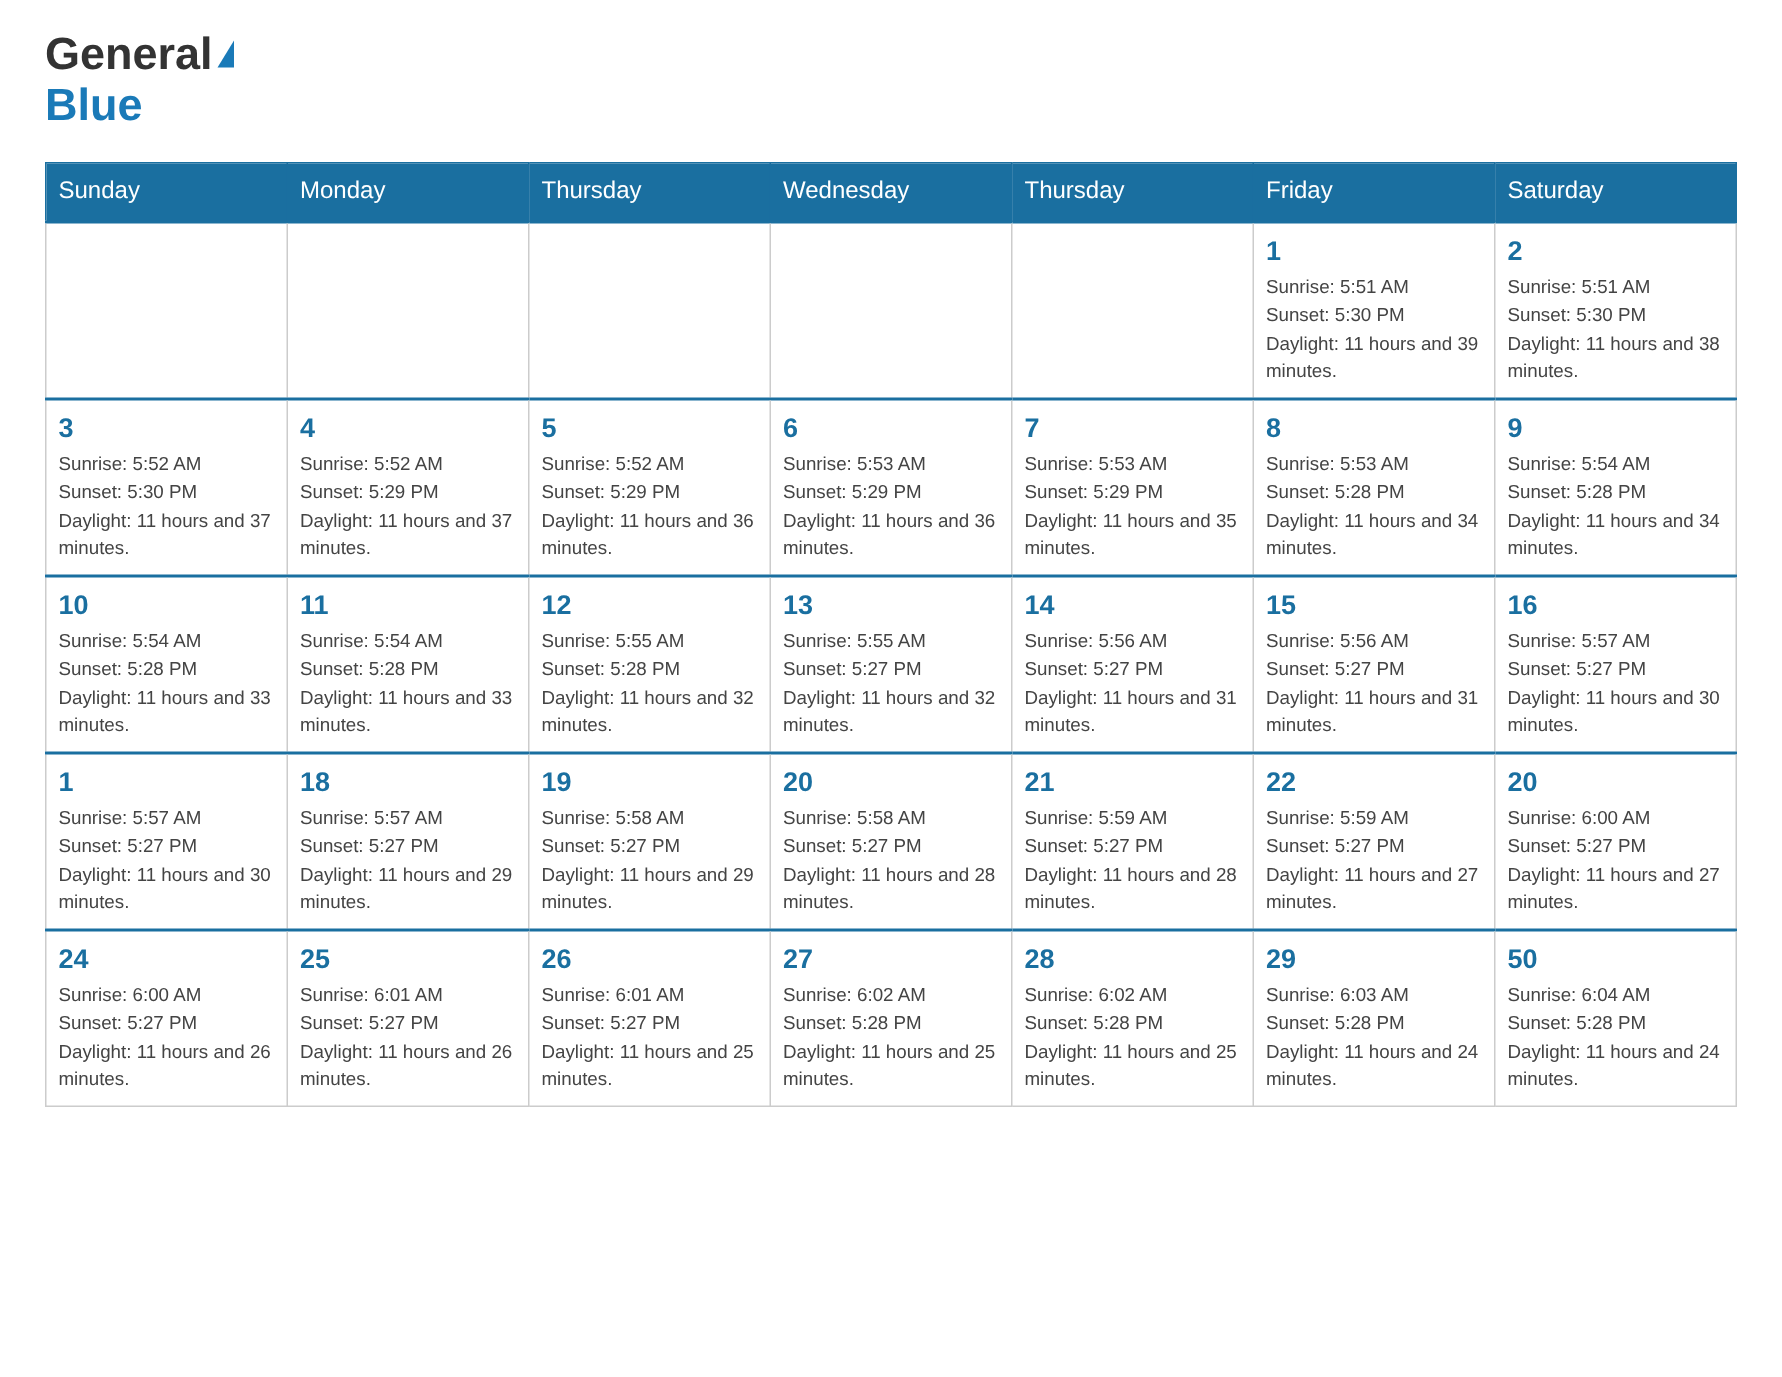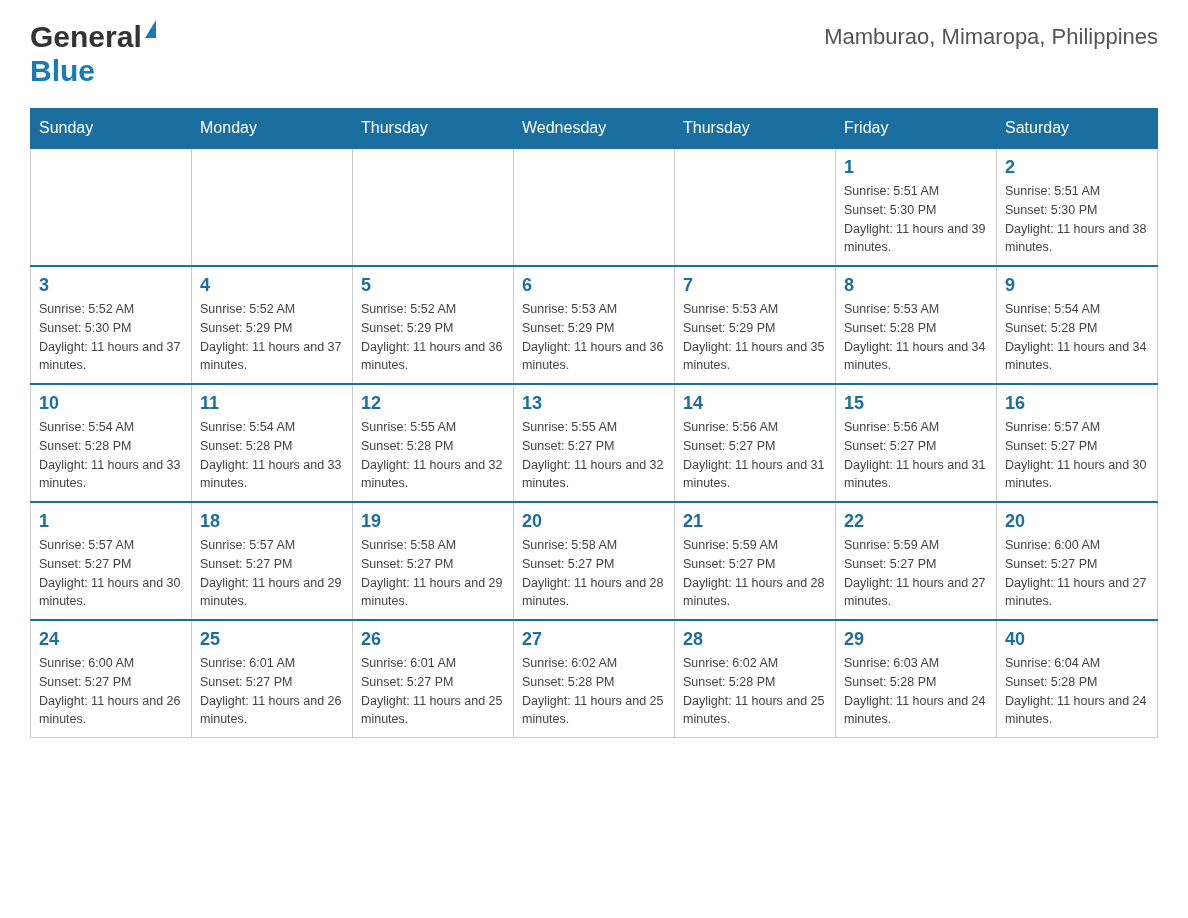--- a/index.html
+++ b/index.html
@@ -77,30 +77,29 @@
     }
     .empty-cell {
       background: #f5f5f5;
     }
   </style>
 </head>
 <body>
 
 <div class="header">
   <div class="logo">
-    <div style="display:flex; ">
+    <div style="display:flex; align-items:center;">
       <span style="font-size:30px; font-weight:bold; color:#333;">General</span>
       <span style="display:inline-block; width:0; height:0; border-left:11px solid transparent; border-bottom:18px solid #1a7ab8; margin-left:3px; margin-bottom:2px;"></span>
     </div>
     <div>
       <span style="font-size:30px; font-weight:bold; color:#1a7ab8; margin-left:0;">Blue</span>
     </div>
   </div>
   <div class="title-block">
-    <h2>Mamburao, Mimaropa, Philippines</h2>
   </div>
 </div>
 
 <table class="calendar">
   <thead>
     <tr>
       <th>Sunday</th>
       <th>Monday</th>
       <th>Thursday</th>
       <th>Wednesday</th>
@@ -234,18 +233,18 @@
         </td>
         <td>
           <span class="day-number">28</span>
           <div class="day-info">Sunrise: 6:02 AM<br>Sunset: 5:28 PM<br>Daylight: 11 hours and 25 minutes.</div>
         </td>
         <td>
           <span class="day-number">29</span>
           <div class="day-info">Sunrise: 6:03 AM<br>Sunset: 5:28 PM<br>Daylight: 11 hours and 24 minutes.</div>
         </td>
         <td>
-          <span class="day-number">40</span>
+          <span class="day-number">50</span>
           <div class="day-info">Sunrise: 6:04 AM<br>Sunset: 5:28 PM<br>Daylight: 11 hours and 24 minutes.</div>
         </td>
       </tr>
     </tbody>
 </table>
 
 </body></html>

